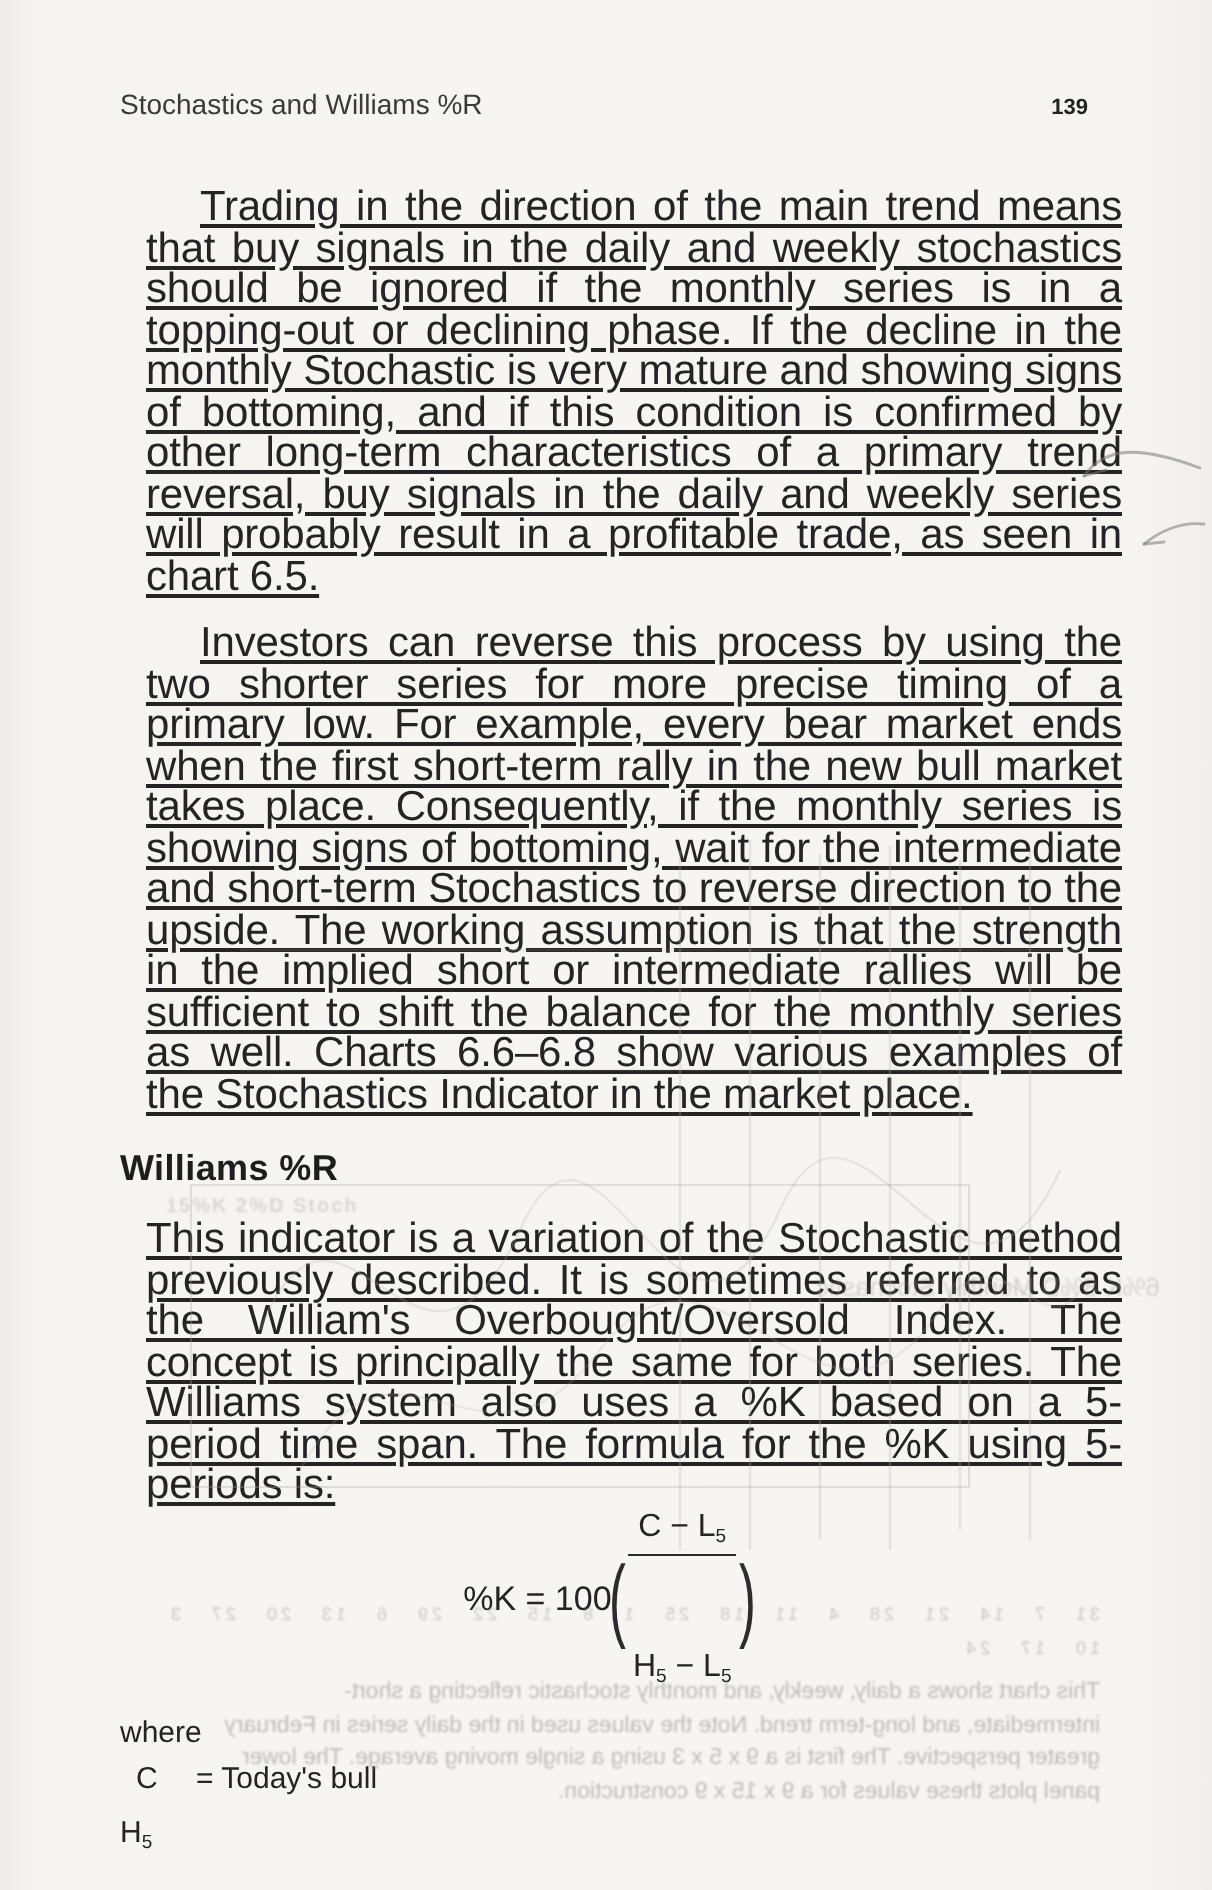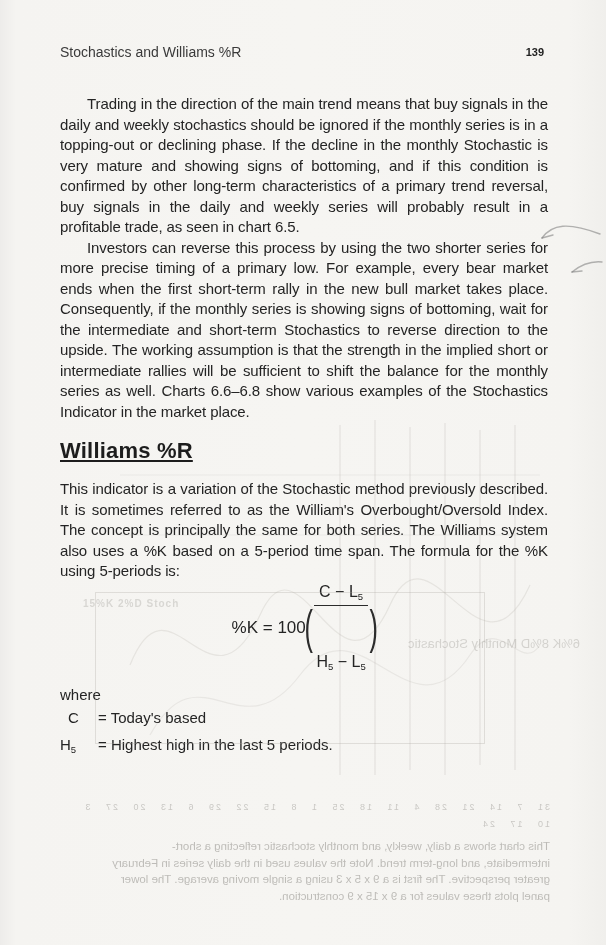--- a/index.html
+++ b/index.html
@@ -10,40 +10,40 @@
     background:
       linear-gradient(90deg, #edecea 0px, #f5f4f1 16px, #f6f5f2 50%, #f5f4f1 94%, #f0efec 100%),
       #f5f4f1;
     overflow:hidden;
     font-family:"Liberation Sans", sans-serif;
     color:#222;
     box-sizing:border-box;
     padding:44px 58px 0 60px;
   }
   .header{
-    display:flex;justify-content:space-between;align-items:center;
+    display:flex;justify-content:space-between;align-items:flex-end;
     font-size:14px;color:#3a3a3a;
     margin-bottom:34px;
     width:484px;
   }
   .pagenum{font-weight:700;font-size:11px;color:#222;}
   p.body{
     width:488px;
-    margin:0;
-    font-size:15px;line-height:20.5px;
+    margin:13px;
+    font-size:21px;line-height:20.5px;
     text-align:justify;
     color:#242424;
     letter-spacing:-0.1px;
+    text-decoration:underline;
   }
   p.indent{text-indent:27px;}
   h2.section{
     margin:16px 0 15px 0;
-    font-size:22px;font-weight:700;color:#1d1d1d;
+    font-size:18px;font-weight:700;color:#1d1d1d;
     letter-spacing:0.2px;
-    text-decoration:underline;
   }
   .formula-row{
     position:relative;
     width:488px;
     display:flex;align-items:center;justify-content:center;
     margin:14px 0 10px 0;
     font-size:17px;color:#242424;
     height:64px;
   }
   .paren{
@@ -136,25 +136,24 @@
       <span class="num"><span>C − L</span><sub class="s">5</sub></span>
       <span class="den"><span>H</span><sub class="s">5</sub><span> − L</span><sub class="s">5</sub></span>
     </span>
     <span class="paren">)</span>
   </div>
 
   <div class="where">
     <div class="where-label">where</div>
     <div class="row">
       <span class="term pad"><span>C</span><sub class="s"></sub></span>
-      <span>= Today's based</span>
+      <span>= Today's bull</span>
     </div>
     <div class="row">
       <span class="term"><span>H</span><sub class="s">5</sub></span>
-      <span>= Highest high in the last 5 periods.</span>
     </div>
   </div>
 
 
   <div class="ghost-frame"></div>
   <span class="ghost ghost-label-left">15%K 2%D Stoch</span>
   <span class="ghost ghost-label-right mirrored">6%K 8%D Monthly Stochastic</span>
 
   <div class="ghost-caption">
     <span class="line ticks mirrored">31 7 14 21 28 4 11 18 25 1 8 15 22 29 6 13 20 27 3 10 17 24</span>

